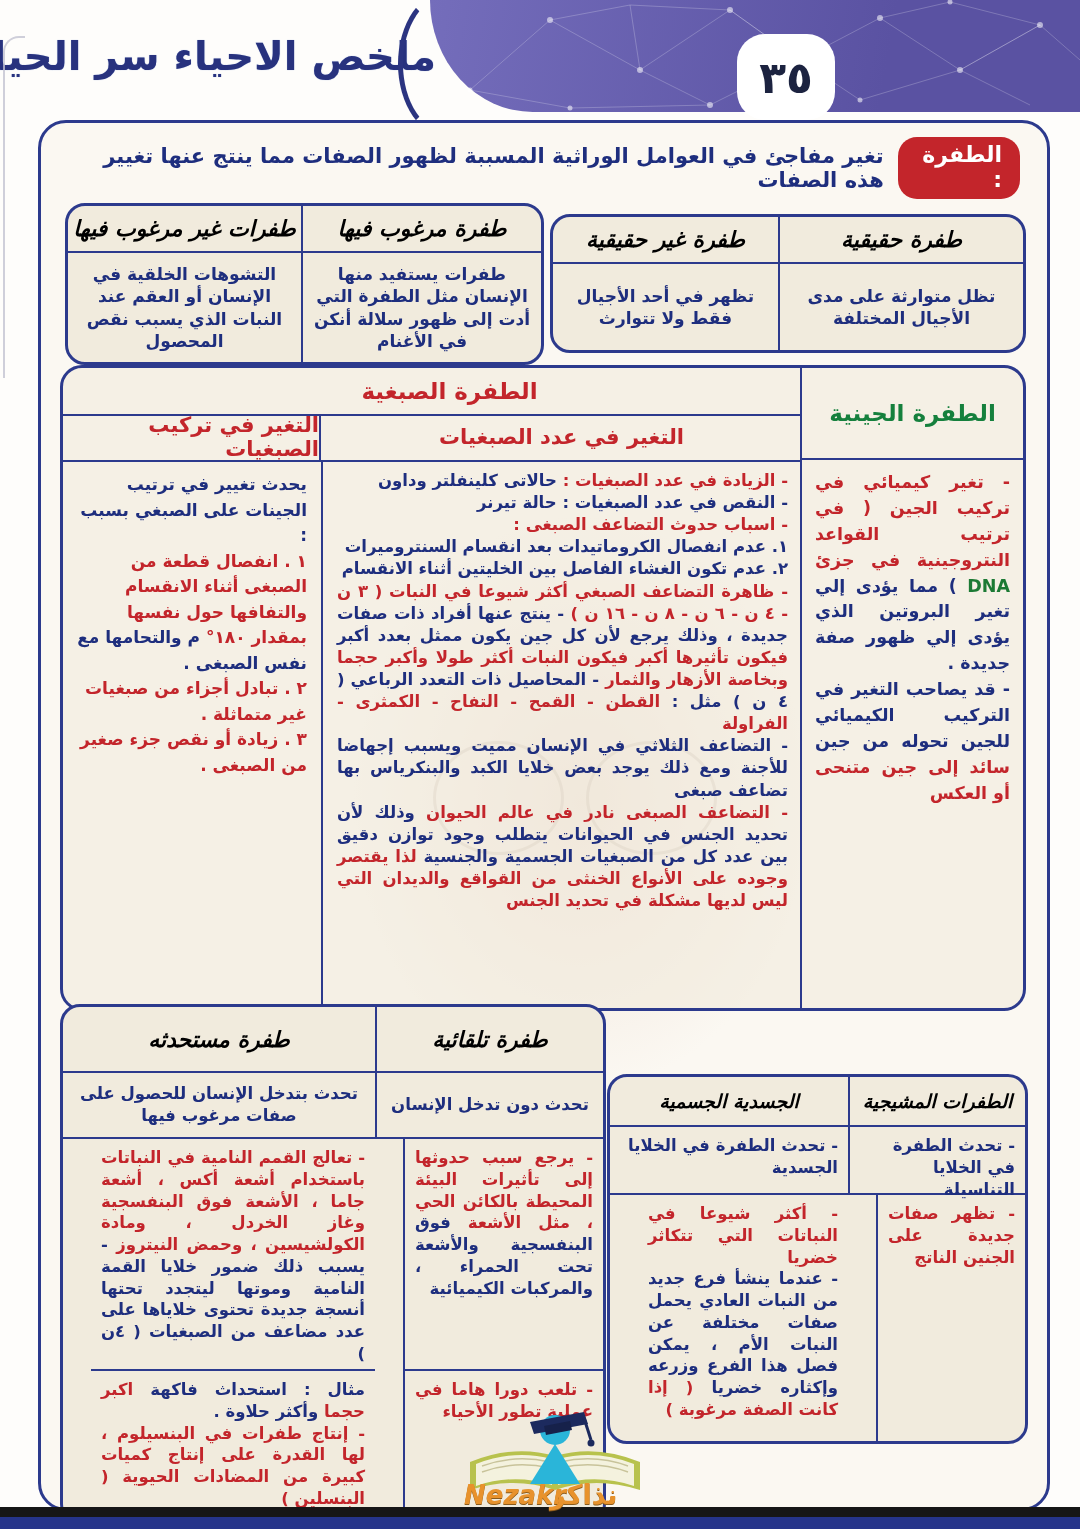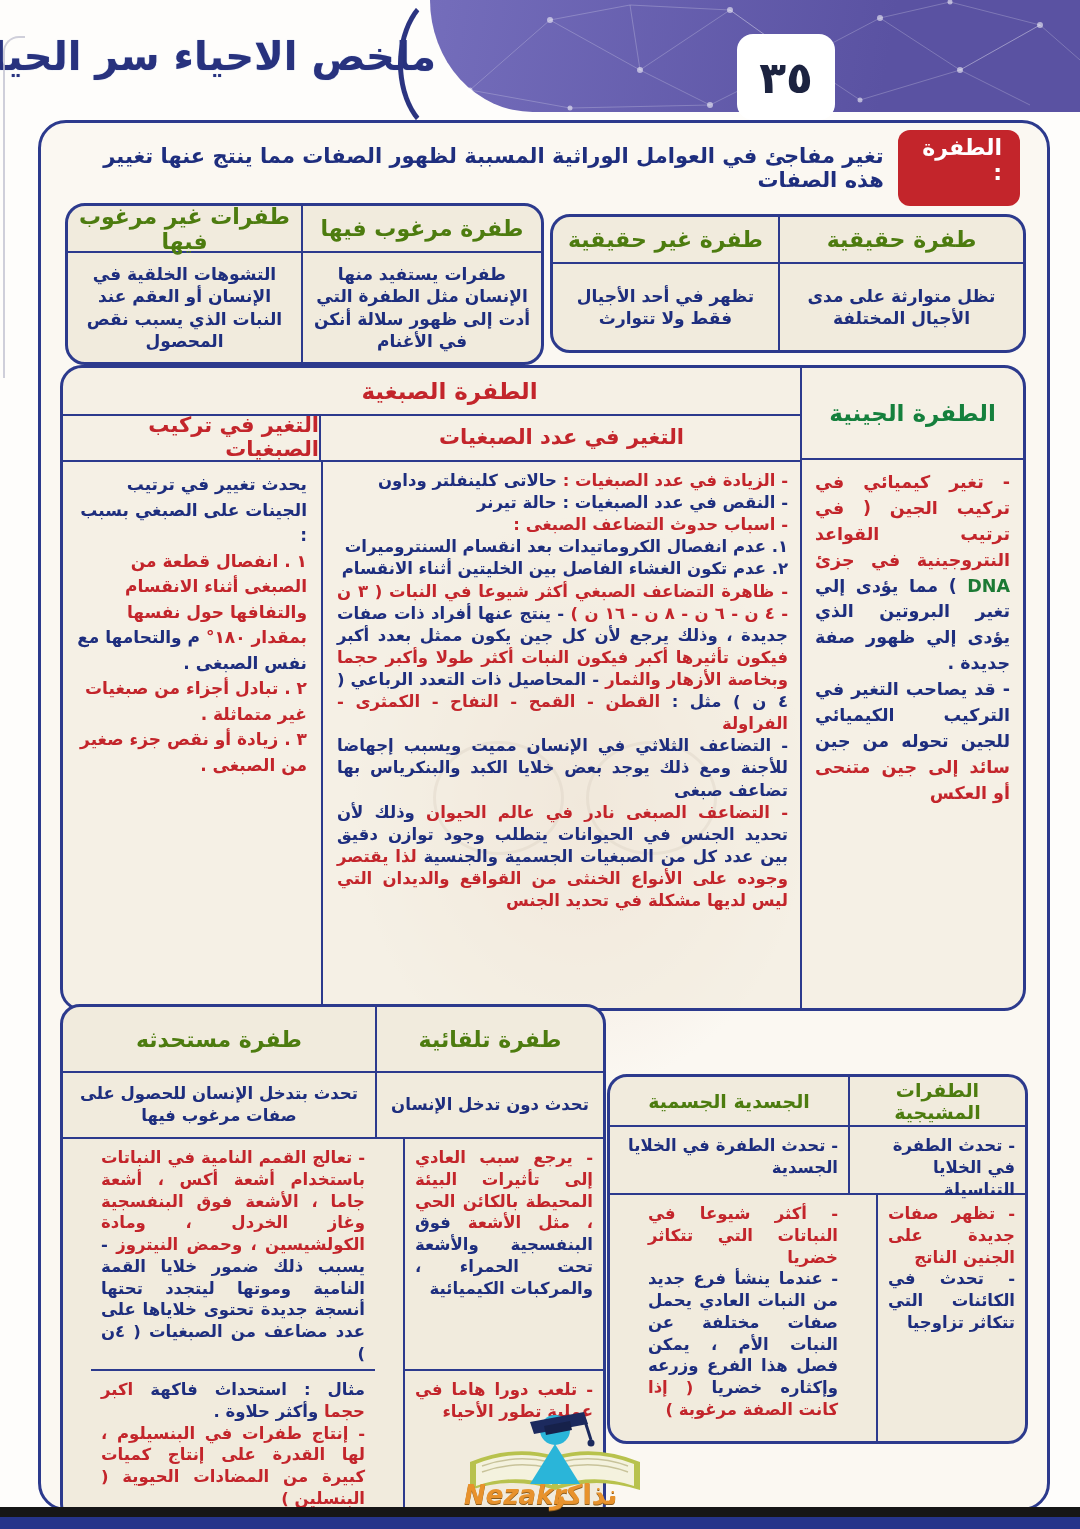--- a/index.html
+++ b/index.html
@@ -9,41 +9,41 @@
   .purple-band{position:absolute;left:430px;top:0;width:650px;height:112px;
         background:linear-gradient(100deg,#746dbb 0%,#5a52a2 70%);
         border-bottom-left-radius:110px 120px;}
   .net-svg{position:absolute;inset:0;width:100%;height:100%;}
   .header-arc{position:absolute;left:398px;top:-10px;width:92px;height:138px;
         border:5px solid transparent;border-left:5px solid #2b3480;border-radius:50%;z-index:3;}
   .page-title{position:absolute;left:6px;top:24px;width:430px;height:64px;
         font-size:40px;color:#28327e;text-align:center;white-space:nowrap;line-height:64px;
         text-shadow:0 0 1px #9db0dd;}
   .page-tab{position:absolute;left:737px;top:34px;width:98px;height:86px;background:#ffffff;
-        border-radius:16px;display:flex;align-items:center;justify-content:center;
+        border-radius:28px;display:flex;align-items:center;justify-content:center;
         font-size:44px;color:#1c2340;z-index:4;}
   .edge-line{position:absolute;left:3px;top:36px;width:20px;height:340px;
         border-left:2px solid #c4c4d2;border-top:2px solid #c4c4d2;border-top-left-radius:16px;opacity:.8;}
   
   .main-box{position:absolute;left:38px;top:120px;width:1006px;height:1385px;
         border:3px solid #2c3a8d;border-radius:28px;background:#fbf8f2;}
   .wm-head{position:absolute;left:310px;top:390px;width:460px;height:580px;border-radius:50%;
         background:radial-gradient(ellipse at center,#f0e3d8 0%,rgba(240,227,216,0) 70%);}
   .wm-glass{position:absolute;width:125px;height:108px;border:3px solid rgba(150,130,110,.28);border-radius:50%;}
   .g1{left:392px;top:618px;} .g2{left:545px;top:618px;}
   
   .def-row{position:absolute;left:64px;top:144px;width:956px;height:48px;
         display:flex;align-items:center;gap:14px;}
-  .def-pill{background:#c3252b;color:#ffffff;font-size:22px;padding:5px 18px 21px;border-radius:12px;}
+  .def-pill{background:#c3252b;color:#ffffff;font-size:22px;padding:5px 18px 7px;border-radius:19px;}
   .def-text{color:#1e2e7e;font-size:21px;}
   
   .tbl{position:absolute;border:3px solid #2c3a8d;border-radius:20px;background:#f1ebdd;
         display:grid;overflow:hidden;}
-  .th{display:flex;align-items:center;justify-content:center;color:#4d7c0f;font-size:22px;
-        border-bottom:2.5px solid #2c3a8d;padding:0 4px;text-align:center;}
+  .th{display:flex;align-items:center;justify-content:center;color:#000000;font-size:22px;
+        border-bottom:2.5px solid #2c3a8d;padding:0 4px;text-align:center;font-style:italic;}
   .td{color:#1e2e7e;font-size:16.5px;line-height:1.32;padding:8px 10px;text-align:right;}
   .c0{border-left:2.5px solid #2c3a8d;}
   .bb{border-bottom:2.5px solid #2c3a8d;}
   .center{display:flex;align-items:center;justify-content:center;text-align:center;}
   .just{text-align:justify;text-align-last:right;margin-left:28px;}
   .tbl-a{left:65px;top:203px;width:473px;height:156px;grid-template-columns:240px 1fr;grid-template-rows:47px 1fr;}
   .tbl-b{left:550px;top:214px;width:470px;height:133px;grid-template-columns:245px 1fr;grid-template-rows:47px 1fr;}
   .tbl-a .td,.tbl-b .td{font-size:17px;text-align:center;}
   
   .mid{position:absolute;left:60px;top:365px;width:960px;height:640px;
@@ -165,32 +165,32 @@
 
   <div class="tbl tbl-origin">
     <div class="th c0">طفرة تلقائية</div>
     <div class="th">طفرة مستحدثه</div>
     <div class="td c0 bb center">
         <span class="run run-blue">تحدث دون تدخل الإنسان</span>
       </div>
     <div class="td bb center">
         <span class="run run-blue">تحدث بتدخل الإنسان للحصول على صفات مرغوب فيها</span>
       </div>
-    <div class="td c0 bb just"><span class="run run-red">- يرجع سبب العادي إلى تأثيرات البيئة المحيطة بالكائن الحي ، مثل الأشعة </span><span class="run run-blue">فوق البنفسجية والأشعة تحت الحمراء ، والمركبات الكيميائية</span></div>
+    <div class="td c0 bb just"><span class="run run-red">- يرجع سبب حدوثها إلى تأثيرات البيئة المحيطة بالكائن الحي ، مثل الأشعة </span><span class="run run-blue">فوق البنفسجية والأشعة تحت الحمراء ، والمركبات الكيميائية</span></div>
     <div class="td bb just"><span class="run run-red">- تعالج القمم النامية في النباتات باستخدام أشعة أكس ، أشعة جاما ، الأشعة فوق البنفسجية وغاز الخردل ، ومادة الكولشيسين ، وحمض النيتروز </span><span class="run run-blue">- يسبب ذلك ضمور خلايا القمة النامية وموتها ليتجدد تحتها أنسجة جديدة تحتوى خلاياها على عدد مضاعف من الصبغيات ( ٤ن )</span></div>
     <div class="td c0 just"><span class="run run-red">- تلعب دورا هاما في عملية تطور الأحياء</span></div>
     <div class="td just"><span class="run run-blue">مثال : استحداث فاكهة </span><span class="run run-red">اكبر حجما </span><span class="run run-blue">وأكثر حلاوة .</span><br><span class="run run-red">- إنتاج طفرات في البنسيلوم ، لها القدرة على إنتاج كميات كبيرة من المضادات الحيوية ( البنسلين )</span></div>
   </div>
 
   <div class="tbl tbl-cell">
     <div class="th c0">الطفرات المشيجية</div>
     <div class="th">الجسدية الجسمية</div>
     <div class="td c0 bb"><span class="run run-blue">- تحدث الطفرة في الخلايا التناسيلة</span></div>
     <div class="td bb"><span class="run run-blue">- تحدث الطفرة في الخلايا الجسدية</span></div>
-    <div class="td c0 just"><span class="run run-red">- تظهر صفات جديدة على الجنين الناتج </span><br><span class="run run-blue">- تحدث في الكائنات التي تتكاثر تزاوجيا</span></div>
+    <div class="td c0 just"><span class="run run-red">- تظهر صفات جديدة على الجنين الناتج </span><br></div>
     <div class="td just"><span class="run run-red">- أكثر شيوعا في النباتات التي تتكاثر خضريا </span><br><span class="run run-blue">- عندما ينشأ فرع جديد من النبات العادي يحمل صفات مختلفة عن النبات الأم ، يمكن فصل هذا الفرع وزرعه وإكثاره خضريا </span><span class="run run-red">( إذا كانت الصفة مرغوبة )</span></div>
   </div>
 
   <div class="logo">
     <svg width="210" height="112" viewBox="0 0 210 112">
       <g>
         <path d="M18,66 Q62,48 103,60 L103,94 Q62,80 18,94 Z" fill="#b8c24d"></path>
         <path d="M188,66 Q144,48 103,60 L103,94 Q144,80 188,94 Z" fill="#b8c24d"></path>
         <path d="M24,68 Q62,53 100,63 L100,89 Q62,77 24,90 Z" fill="#f4f2de"></path>
         <path d="M182,68 Q144,53 106,63 L106,89 Q144,77 182,90 Z" fill="#f4f2de"></path>

